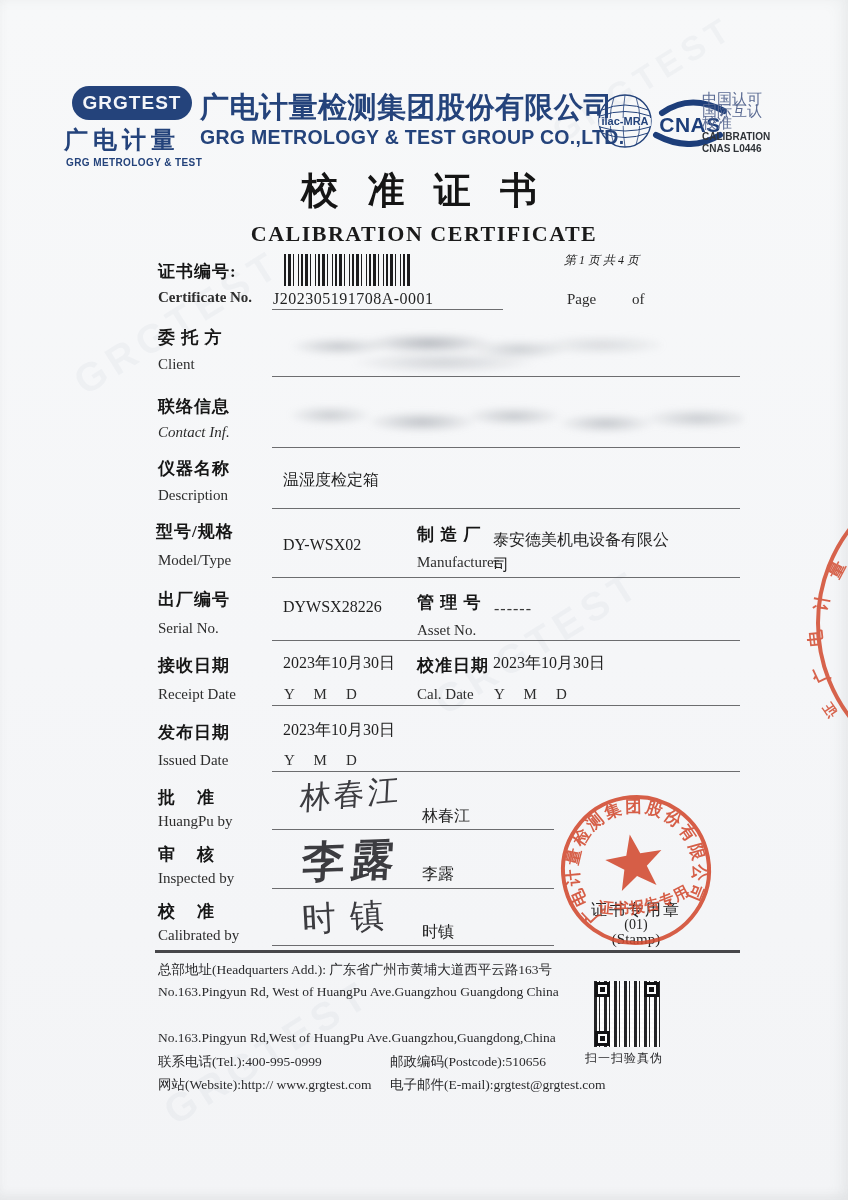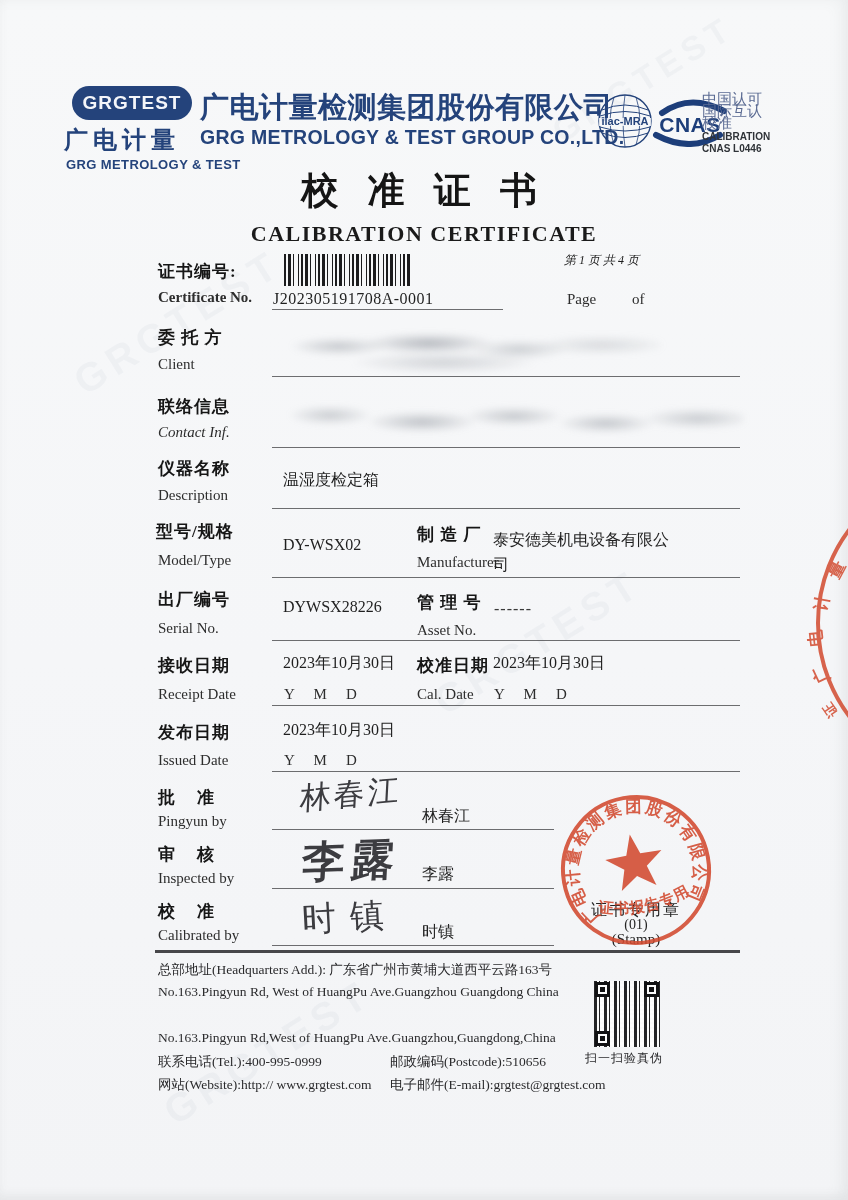--- a/index.html
+++ b/index.html
@@ -46,21 +46,21 @@
 
 <div class="page">
 
   <div class="wm abs" style="left:60px;top:300px;font-size:40px;">GRGTEST</div>
   <div class="wm abs" style="left:420px;top:620px;font-size:40px;">GRGTEST</div>
   <div class="wm abs" style="left:150px;top:1030px;font-size:40px;">GRGTEST</div>
   <div class="wm abs" style="left:540px;top:60px;font-size:34px;">GRGTEST</div>
 
   <div class="abs badge" style="left:72px;top:86px;width:120px;height:34px;line-height:34px;font-size:19px;letter-spacing:1px;">GRGTEST</div>
   <div class="abs brand" style="left:64px;top:124px;font-size:24px;font-weight:bold;letter-spacing:5px;">广电计量</div>
-  <div class="abs brand" style="left:66px;top:157px;font-size:13px;font-weight:bold;letter-spacing:0.4px;">GRG METROLOGY &amp; TEST</div>
+  <div class="abs brand" style="left:66px;top:157px;font-size:10px;font-weight:bold;letter-spacing:0.4px;">GRG METROLOGY &amp; TEST</div>
 
   <div class="abs brand" style="left:200px;top:88px;font-size:29px;font-weight:bold;letter-spacing:0.5px;">广电计量检测集团股份有限公司</div>
   <div class="abs brand" style="left:200px;top:126px;font-size:19.5px;font-weight:bold;letter-spacing:0.3px;">GRG METROLOGY &amp; TEST GROUP CO.,LTD.</div>
 
   <svg class="abs" style="left:596px;top:92px;" width="58" height="58" viewBox="0 0 58 58">
     <circle cx="29" cy="29" r="26" fill="none" stroke="#24437b" stroke-width="1.4"></circle>
     <path d="M6,18 Q29,8 52,18" fill="none" stroke="#24437b" stroke-width="1"></path>
     <path d="M4,24 Q29,15 54,24" fill="none" stroke="#24437b" stroke-width="1"></path>
     <path d="M4,35 Q29,43 54,35" fill="none" stroke="#24437b" stroke-width="1"></path>
     <path d="M6,41 Q29,50 52,41" fill="none" stroke="#24437b" stroke-width="1"></path>
@@ -148,21 +148,21 @@
   <div class="abs ymd" style="left:494px;top:686px;">Y   M   D</div>
   <div class="rule" style="left:272px;top:705px;width:468px;"></div>
 
   <div class="abs lab-cn" style="left:158px;top:721px;">发布日期</div>
   <div class="abs lab-en" style="left:158px;top:752px;">Issued Date</div>
   <div class="abs val" style="left:283px;top:720px;">2023年10月30日</div>
   <div class="abs ymd" style="left:284px;top:752px;">Y   M   D</div>
   <div class="rule" style="left:272px;top:771px;width:468px;"></div>
 
   <div class="abs lab-cn" style="left:158px;top:786px;">批    准</div>
-  <div class="abs lab-en" style="left:158px;top:813px;">Pingyun by</div>
+  <div class="abs lab-en" style="left:158px;top:813px;">HuangPu by</div>
   <div class="abs sig" style="left:300px;top:778px;font-size:31px;letter-spacing:3px;transform:rotate(-5deg) skewX(-8deg);">林春江</div>
   <div class="abs name" style="left:422px;top:806px;">林春江</div>
   <div class="rule" style="left:272px;top:829px;width:282px;"></div>
 
   <div class="abs lab-cn" style="left:158px;top:843px;">审    核</div>
   <div class="abs lab-en" style="left:158px;top:870px;">Inspected by</div>
   <div class="abs sig" style="left:302px;top:834px;font-size:43px;font-weight:bold;letter-spacing:6px;transform:rotate(-2deg) skewX(-5deg);">李露</div>
   <div class="abs name" style="left:422px;top:864px;">李露</div>
   <div class="rule" style="left:272px;top:888px;width:282px;"></div>
 

